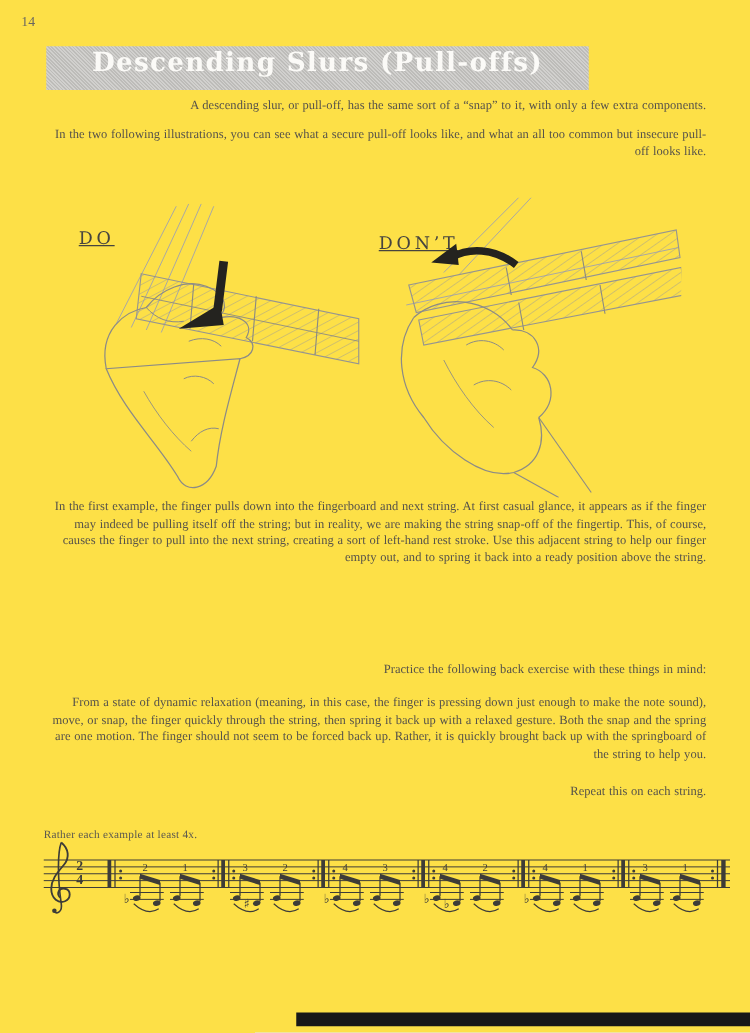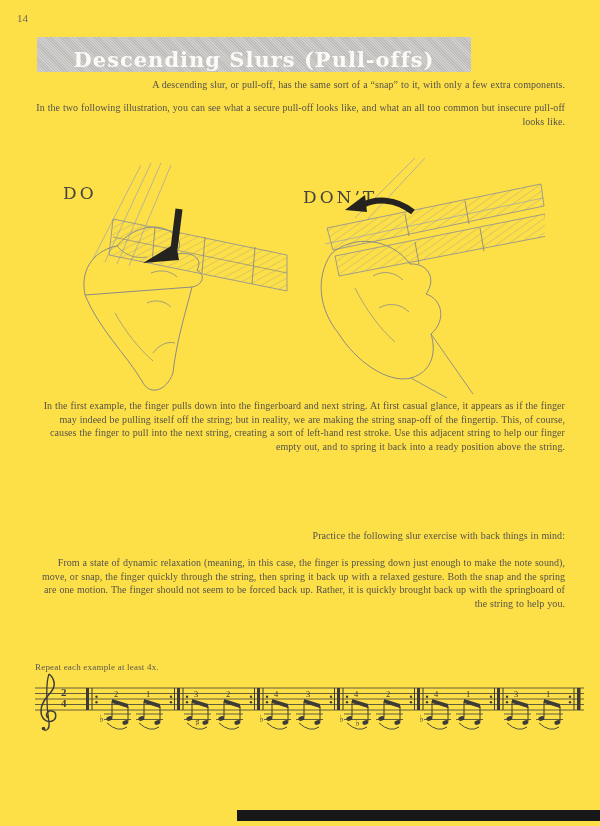--- a/index.html
+++ b/index.html
@@ -6,54 +6,54 @@
   #page{
     position:relative;width:600px;height:826px;margin:0 auto;
     background:#fde047;overflow:hidden;
     font-family:"Liberation Serif", serif;color:#56524a;
   }
   .pageno{position:absolute;left:17px;top:12px;font-size:11px;color:#6a675f;}
   .titlebar{
     position:absolute;left:37px;top:37px;width:434px;height:35px;
     background:#c7c6c3;
     background-image:repeating-linear-gradient(45deg,rgba(255,255,255,.18) 0 1px,rgba(0,0,0,.05) 1px 2px);
-    display:flex;align-items:flex-end;justify-content:center;
+    display:flex;align-items:flex-start;justify-content:center;
   }
   .titlebar span{
     font-family:"DejaVu Serif", serif;font-size:21px;font-weight:700;
     color:#fbfaf7;letter-spacing:1px;white-space:nowrap;
   }
   .para{
     position:absolute;left:35px;width:530px;
     font-size:10px;line-height:13.6px;letter-spacing:.05px;word-spacing:.4px;
     text-align:right;color:#56524a;
   }
   .illu-label{
-    position:absolute;font-family:"DejaVu Serif", serif;font-size:17px;
-    letter-spacing:3px;color:#46443f;
+    position:absolute;font-family:"DejaVu Serif", serif;font-size:14px;
+    letter-spacing:3px;color:#46443f;text-decoration:underline;
   }
   .sketch{position:absolute;}
   .music-caption{position:absolute;left:35px;top:662px;font-size:9px;color:#5c594f;letter-spacing:.2px;}
   .staff-wrap{position:absolute;left:0;top:670px;width:600px;height:95px;}
   .scanbar{position:absolute;left:237px;top:810px;width:363px;height:11px;background:#181818;}
   svg{display:block;}
 </style>
 </head>
 <body>
 
 <div id="page">
 
   <div class="pageno">14</div>
 
   <div class="titlebar">
     <span>Descending Slurs (Pull-offs)</span>
   </div>
 
   <div class="para" style="top:78px">A descending slur, or pull-off, has the same sort of a “snap” to it, with only a few extra components.</div>
-  <div class="para" style="top:101px">In the two following illustration, you can see what a secure pull-off looks like, and what an all too common but insecure pull-off looks like.</div>
+  <div class="para" style="top:101px">In the two following illustrations, you can see what a secure pull-off looks like, and what an all too common but insecure pull-off looks like.</div>
 
   <div class="illu-label" style="left:63px;top:183px">DO</div>
   <svg class="sketch" style="left:55px;top:163px" width="240" height="235" viewBox="0 0 240 235">
     <defs>
       <pattern id="hatchA" width="6" height="6" patternTransform="rotate(62)" patternUnits="userSpaceOnUse">
         <line x1="0" y1="0" x2="0" y2="6" stroke="#9b9b98" stroke-width="0.7"></line>
       </pattern>
     </defs>
 
     <g stroke="#a9a8a4" stroke-width="0.8">
@@ -119,24 +119,25 @@
       <path d="M 116,220 L 152,240" stroke-width="0.9"></path>
     </g>
 
     <g>
       <path d="M 118,54 C 100,40 80,40 66,48" stroke="#24231f" stroke-width="6" fill="none"></path>
       <polygon points="50,52 70,37 72,54" fill="#24231f"></polygon>
     </g>
   </svg>
 
   <div class="para" style="top:399px">In the first example, the finger pulls down into the fingerboard and next string.  At first casual glance, it appears as if the finger may indeed be pulling itself off the string; but in reality, we are making the string snap-off of the fingertip.  This, of course, causes the finger to pull into the next string, creating a sort of left-hand rest stroke.  Use this adjacent string to help our finger empty out, and to spring it back into a ready position above the string.</div>
-  <div class="para" style="top:529px">Practice the following slur exercise with back things in mind:</div>
+  <div class="para" style="top:529px">Practice the following back exercise with these things in mind:</div>
   <div class="para" style="top:556px">From a state of dynamic relaxation (meaning, in this case, the finger is pressing down just enough to make the note sound), move, or snap, the finger quickly through the string, then spring it back up with a relaxed gesture.  Both the snap and the spring are one motion.  The finger should not seem to be forced back up.  Rather, it is quickly brought back up with the springboard of the string to help you.</div>
-
-  <div class="music-caption">Repeat each example at least 4x.</div>
+  <div class="para" style="top:627px">Repeat this on each string.</div>
+
+  <div class="music-caption">Rather each example at least 4x.</div>
 
   <div class="staff-wrap">
     <svg id="staffSvg" width="600" height="95" viewBox="0 0 600 95">
         <line x1="35" y1="18" x2="584" y2="18" stroke="#3d3c38" stroke-width="0.8"></line>
         <line x1="35" y1="23.5" x2="584" y2="23.5" stroke="#3d3c38" stroke-width="0.8"></line>
         <line x1="35" y1="29" x2="584" y2="29" stroke="#3d3c38" stroke-width="0.8"></line>
         <line x1="35" y1="34.5" x2="584" y2="34.5" stroke="#3d3c38" stroke-width="0.8"></line>
         <line x1="35" y1="40" x2="584" y2="40" stroke="#3d3c38" stroke-width="0.8"></line>
         <path d="M 49,4 C 55,9 56,16 51,22 C 45,29 41,34 41,41 C 41,49 47,53 52,51 C 57,49 57,42 52,41 C 47,40 45,45 48,48" fill="none" stroke="#3d3c38" stroke-width="1.5"></path>
         <path d="M 49,4 C 46,12 46,32 49,53 C 50,59 46,62 43,59" fill="none" stroke="#3d3c38" stroke-width="1.3"></path>

